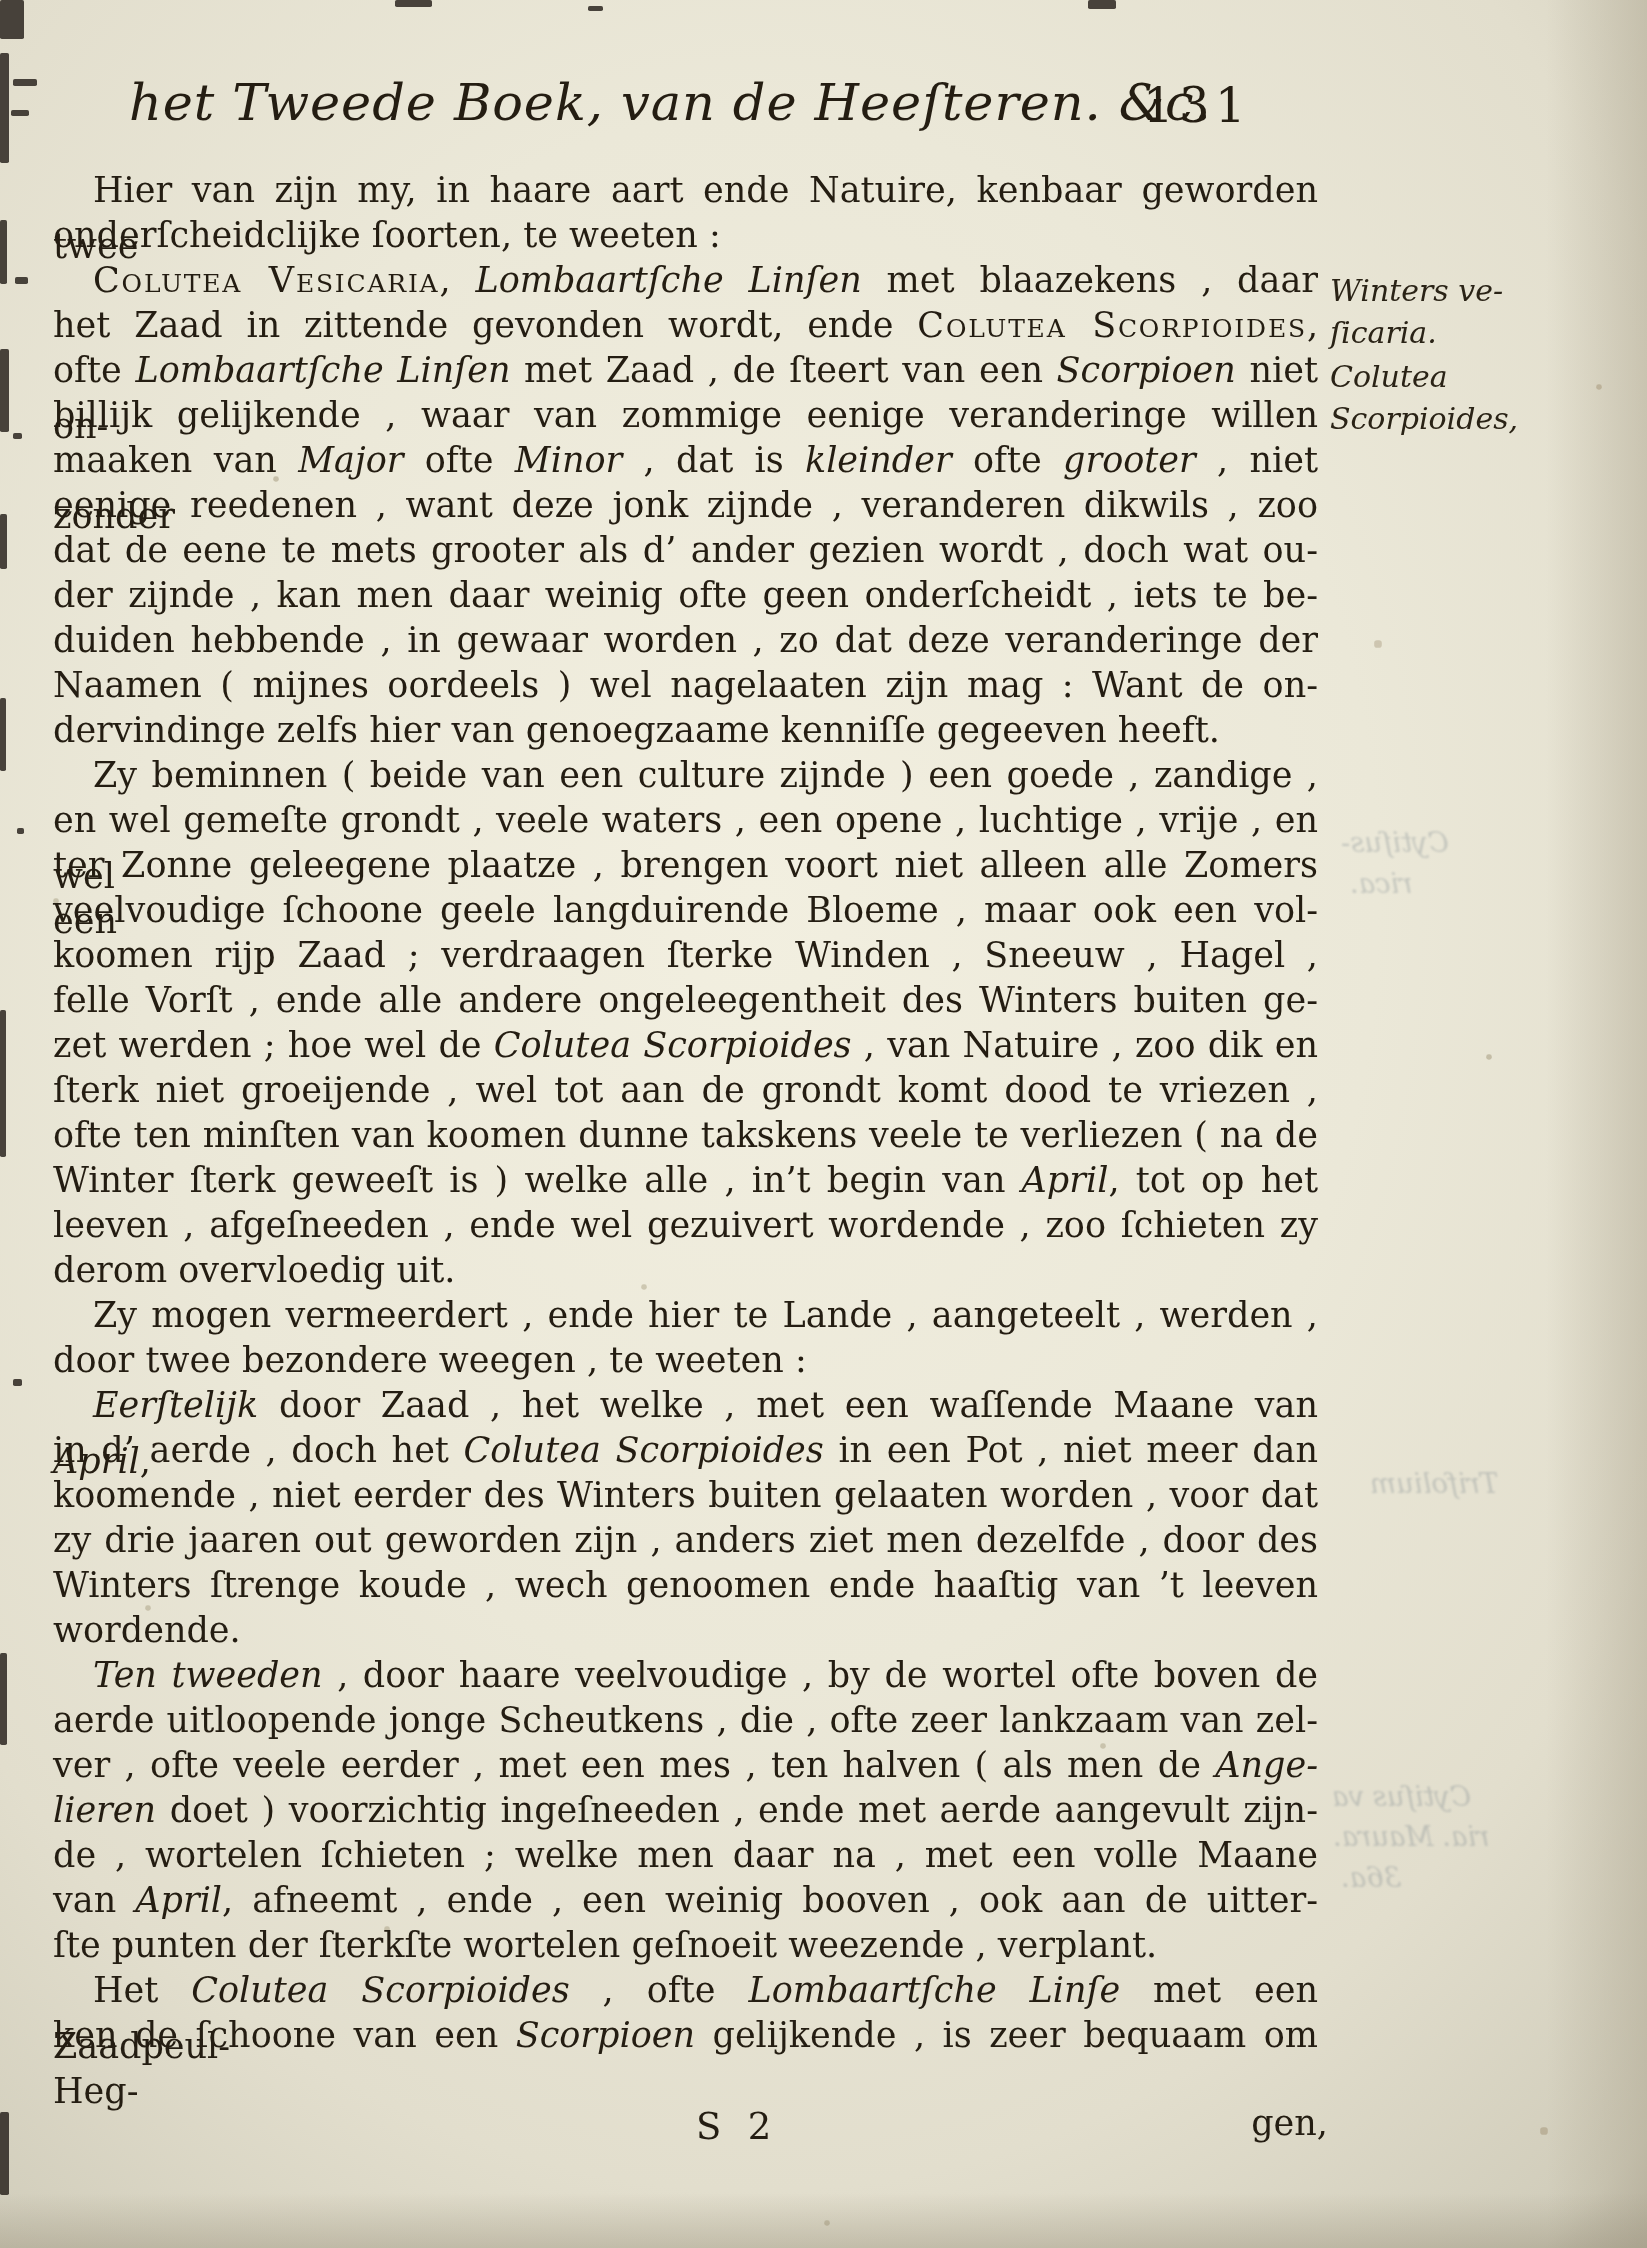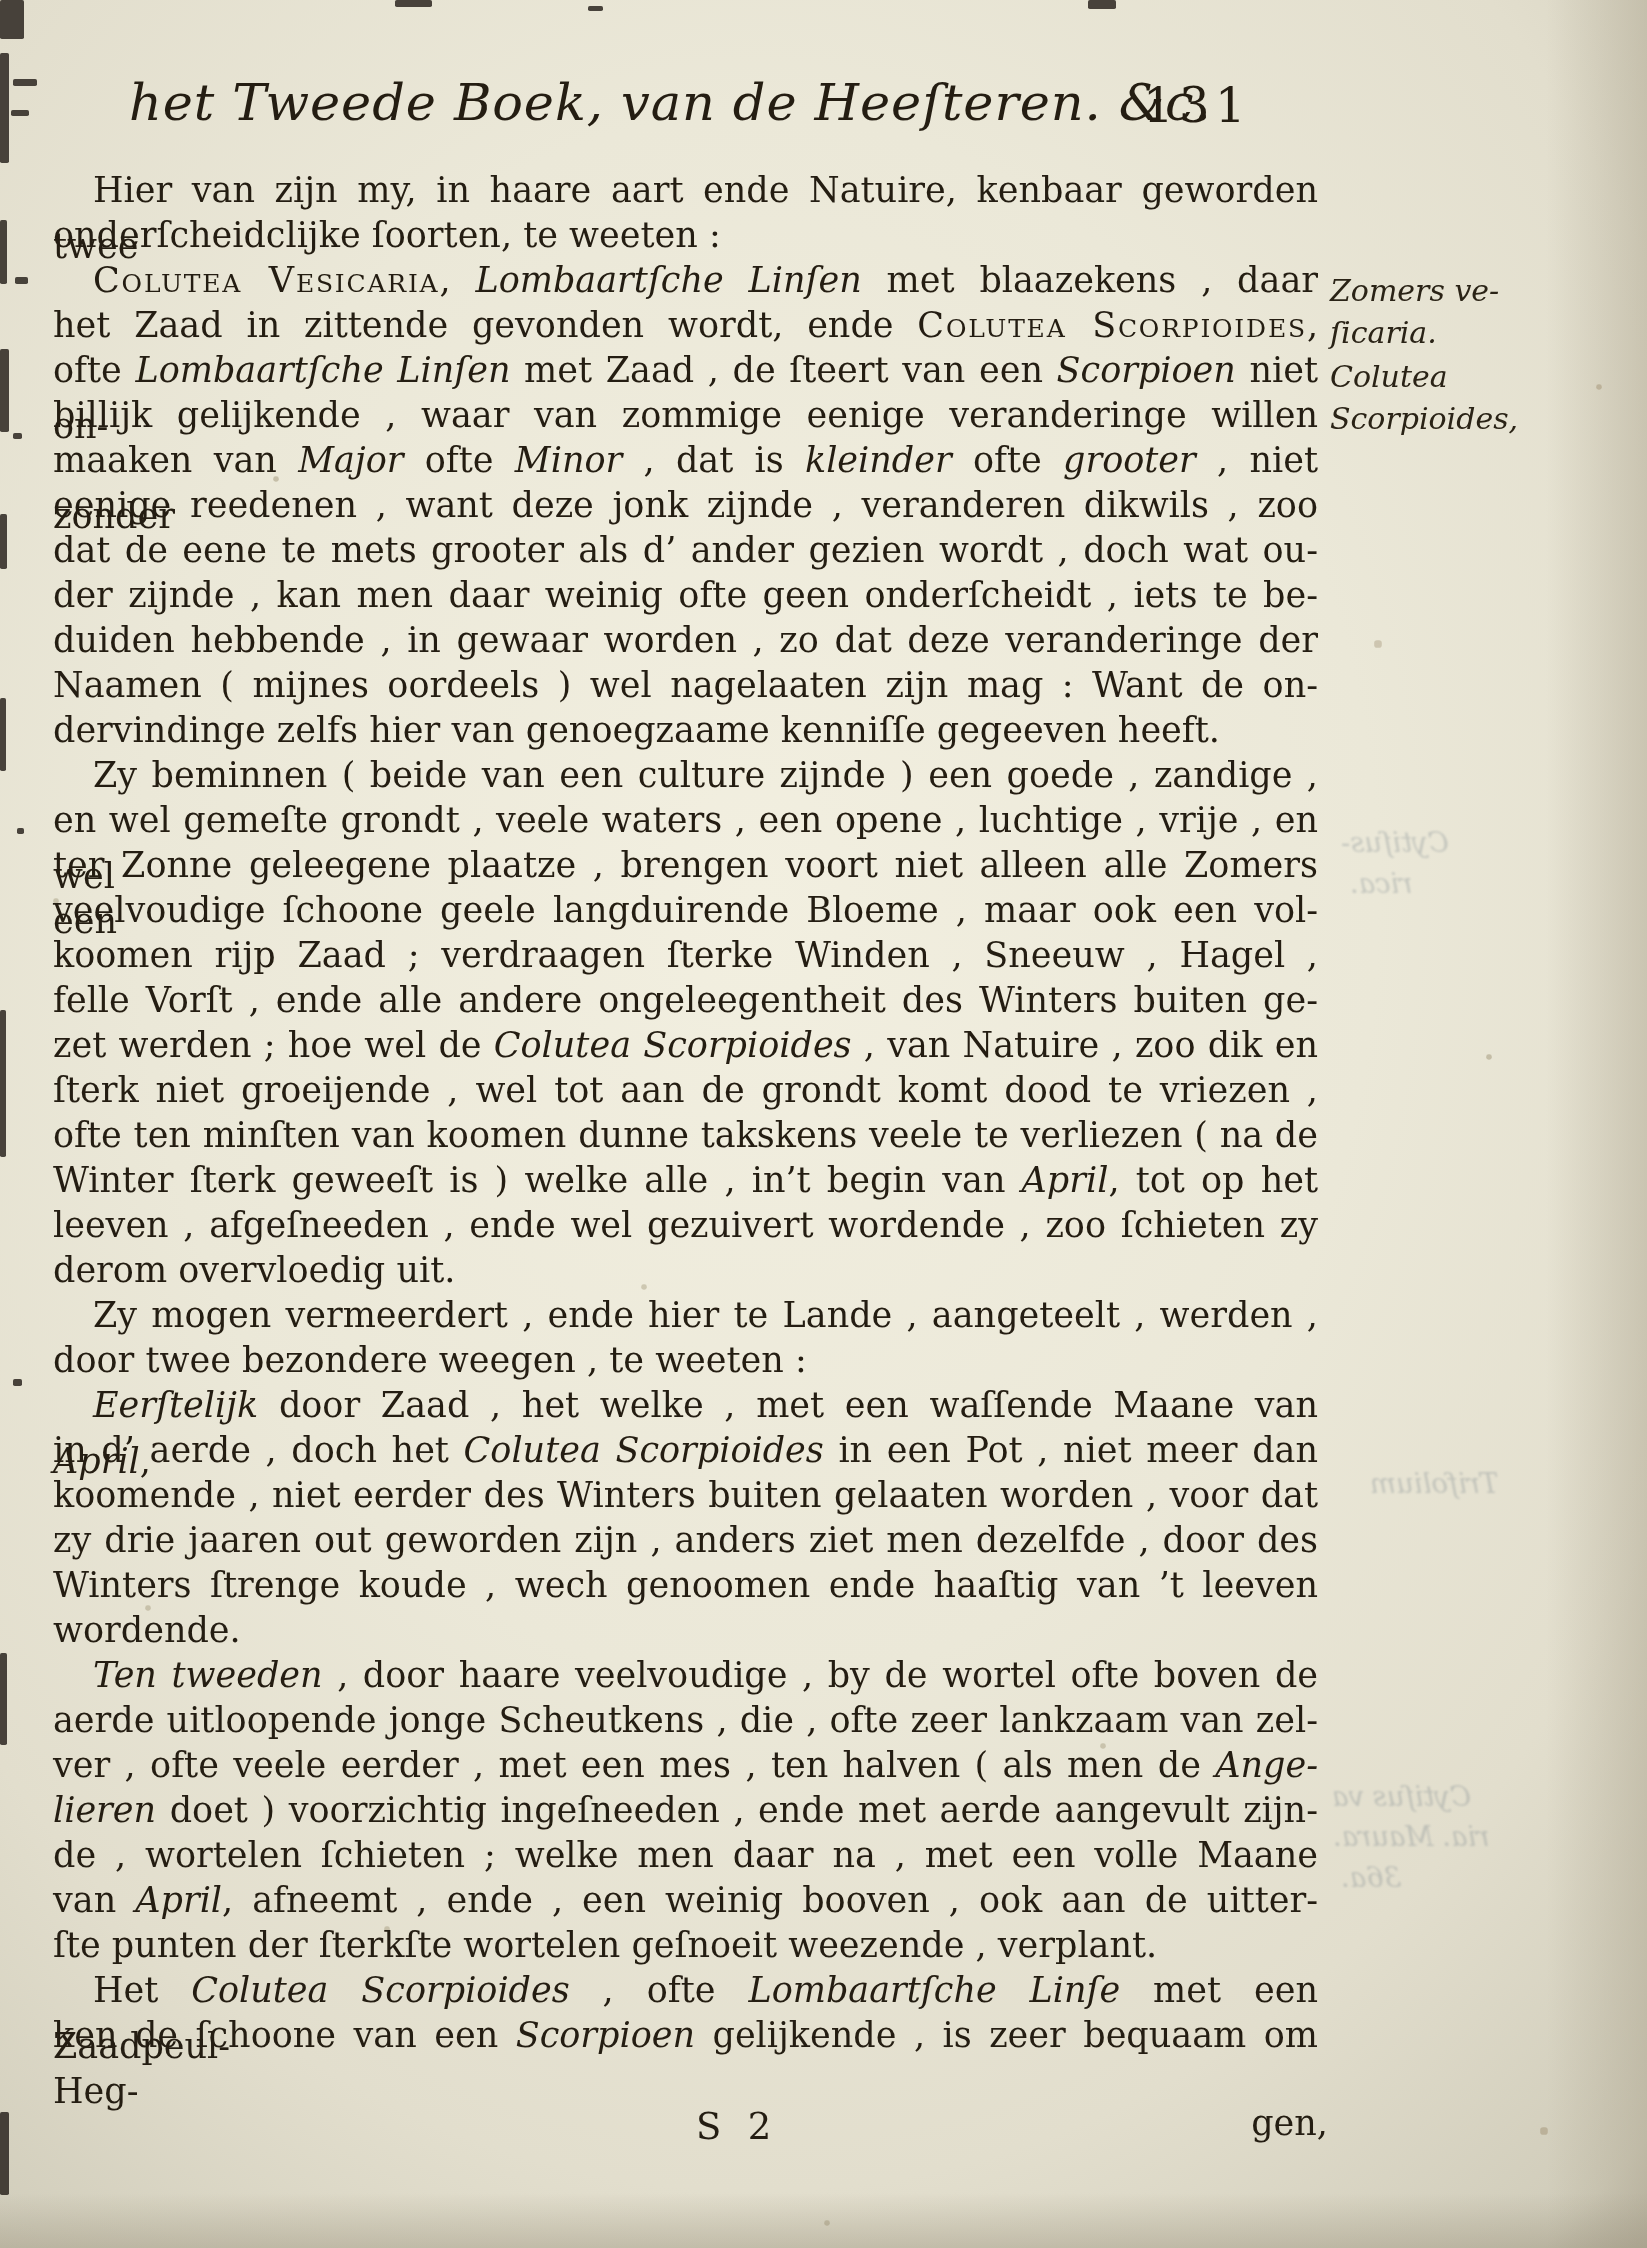--- a/index.html
+++ b/index.html
@@ -117,21 +117,21 @@
       <div class="line"><span class="r">ver , ofte veele eerder , met een mes , ten halven ( als men de </span><span class="i">Ange-</span></div>
       <div class="line"><span class="i">lieren</span><span class="r"> doet ) voorzichtig ingeſneeden , ende met aerde aangevult zijn-</span></div>
       <div class="line"><span class="r">de , wortelen ſchieten ; welke men daar na , met een volle Maane</span></div>
       <div class="line"><span class="r">van </span><span class="i">April</span><span class="r">, afneemt , ende , een weinig booven , ook aan de uitter-</span></div>
       <div class="line nj"><span class="r">ſte punten der ſterkſte wortelen geſnoeit weezende , verplant.</span></div>
       <div class="line ind"><span class="r">Het </span><span class="i">Colutea Scorpioides</span><span class="r"> , ofte </span><span class="i">Lombaartſche Linſe</span><span class="r"> met een Zaadpeul-</span></div>
       <div class="line"><span class="r">ken de ſchoone van een </span><span class="i">Scorpioen</span><span class="r"> gelijkende , is zeer bequaam om Heg-</span></div>
     </div>
 
   <div class="margin-note" style="top:270px">
-    <div>Zomers ve-</div>
+    <div>Winters ve-</div>
     <div>ſicaria.</div>
   </div>
   <div class="margin-note" style="top:356px">
     <div>Colutea</div>
     <div>Scorpioides,</div>
   </div>
 
   <div class="signature">S 2</div>
   <div class="catchword">gen,</div>
 

